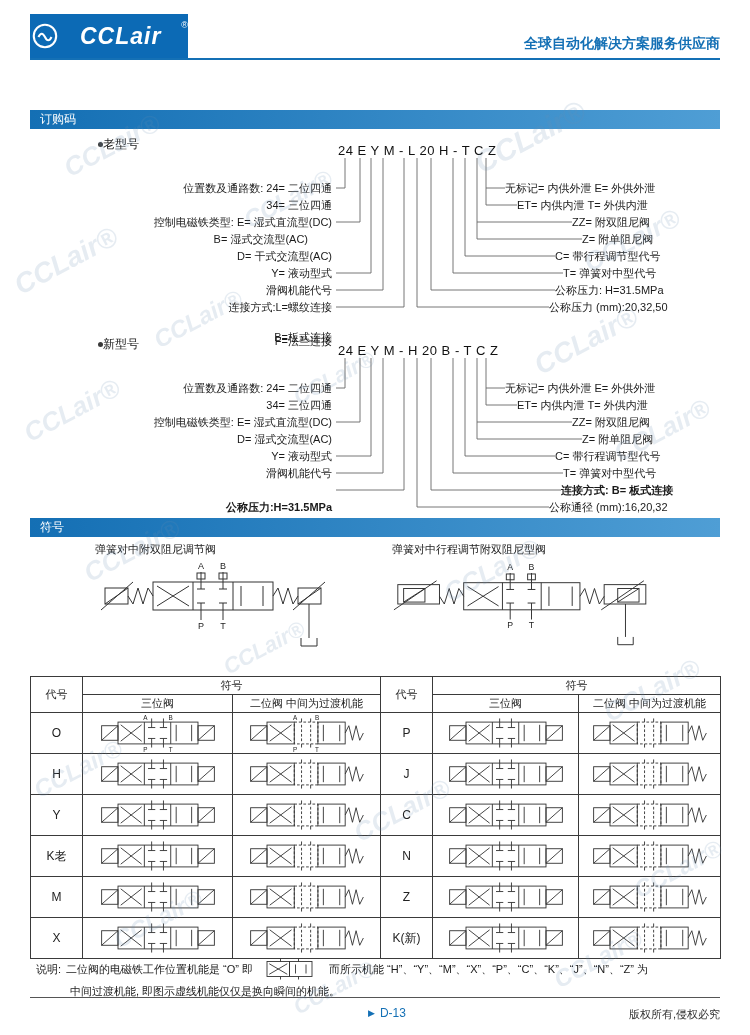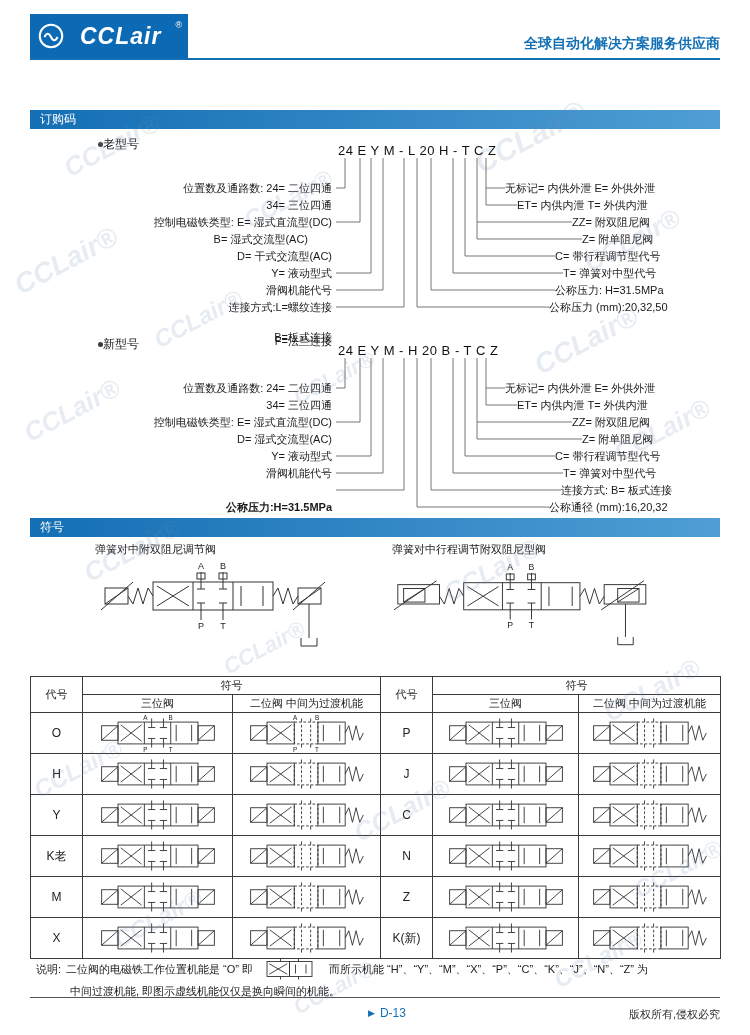--- a/index.html
+++ b/index.html
@@ -2,21 +2,21 @@
 <html><head>
 <meta charset="utf-8">
 <style>
   *{margin:0;padding:0;box-sizing:border-box}
   html,body{background:#fff}
   .page{position:relative;width:750px;height:1035px;background:#fff;overflow:hidden;
         font-family:"Liberation Sans","DejaVu Sans",sans-serif;color:#222}
   
   .hdr{position:absolute;left:30px;top:14px;width:690px;height:46px;border-bottom:2px solid #1470b5}
   .logo{position:absolute;left:0;top:0;width:158px;height:44px;background:#0c6ab5;
-        display:flex;align-items:center;justify-content:center;gap:14px}
+        display:flex;align-items:center;justify-content:center;gap:20px}
   .logo-text{color:#fff;font-size:23px;font-weight:700;font-style:italic;letter-spacing:1px}
   .logo-reg{color:#fff;font-size:9px;align-self:flex-start;margin-top:6px}
   .tagline{position:absolute;right:0;bottom:5px;color:#1470b5;font-size:14px;font-weight:700}
   
   .secbar{position:absolute;left:30px;width:690px;height:19px;
           background:linear-gradient(90deg,#146fb4,#4f9ed5);
           color:#fff;font-size:12px;font-weight:400;line-height:19px;padding-left:10px}
   
   .bullet{position:absolute;font-size:12px;color:#1a1a1a;display:flex;align-items:center;}
   .dot{width:5px;height:5px;border-radius:50%;background:#3a3a3a;display:inline-block}
@@ -975,21 +975,21 @@
     <div class="olabel" style="right: 418px; top: 432px; text-align: right;">D= 湿式交流型(AC)</div>
     <div class="olabel" style="right: 418px; top: 449px; text-align: right;">Y= 液动型式</div>
     <div class="olabel" style="right: 418px; top: 466px; text-align: right;">滑阀机能代号</div>
     <div class="olabel" style="right: 418px; top: 500px; text-align: left; font-weight: bold;">公称压力:H=31.5MPa</div>
     <div class="olabel" style="left: 505px; top: 381px;">无标记= 内供外泄  E= 外供外泄</div>
     <div class="olabel" style="left: 517px; top: 398px;">ET= 内供内泄  T= 外供内泄</div>
     <div class="olabel" style="left: 572px; top: 415px;">ZZ= 附双阻尼阀</div>
     <div class="olabel" style="left: 582px; top: 432px;">Z= 附单阻尼阀</div>
     <div class="olabel" style="left: 555px; top: 449px;">C= 带行程调节型代号</div>
     <div class="olabel" style="left: 563px; top: 466px;">T= 弹簧对中型代号</div>
-    <div class="olabel" style="left: 561px; top: 483px;">连接方式: B= 板式连接</div>
+    <div class="olabel" style="left: 561px; top: 483px; font-weight: bold;">连接方式: B= 板式连接</div>
     <div class="olabel" style="left: 549px; top: 500px;">公称通径 (mm):16,20,32</div>
     <div class="wm" style="left: 60px; top: 130px; font-size: 26px;">CCLair®</div>
     <div class="wm" style="left: 470px; top: 120px; font-size: 30px;">CCLair®</div>
     <div class="wm" style="left: 240px; top: 185px; font-size: 24px;">CCLair®</div>
     <div class="wm" style="left: 10px; top: 245px; font-size: 28px;">CCLair®</div>
     <div class="wm" style="left: 580px; top: 225px; font-size: 26px;">CCLair®</div>
     <div class="wm" style="left: 150px; top: 305px; font-size: 24px;">CCLair®</div>
     <div class="wm" style="left: 530px; top: 325px; font-size: 28px;">CCLair®</div>
     <div class="wm" style="left: 20px; top: 395px; font-size: 26px;">CCLair®</div>
     <div class="wm" style="left: 610px; top: 415px; font-size: 26px;">CCLair®</div>

